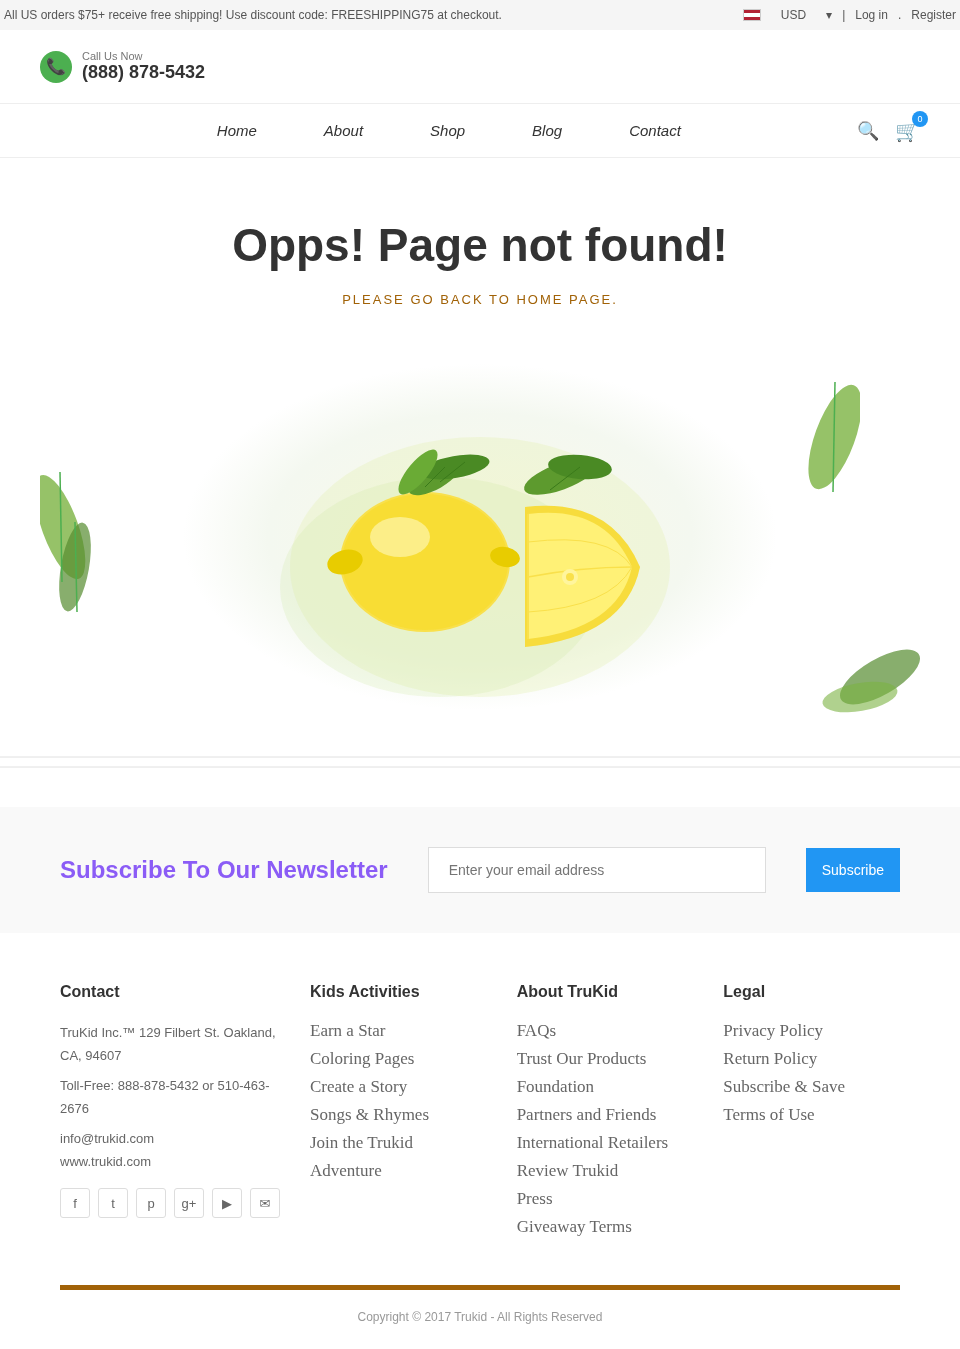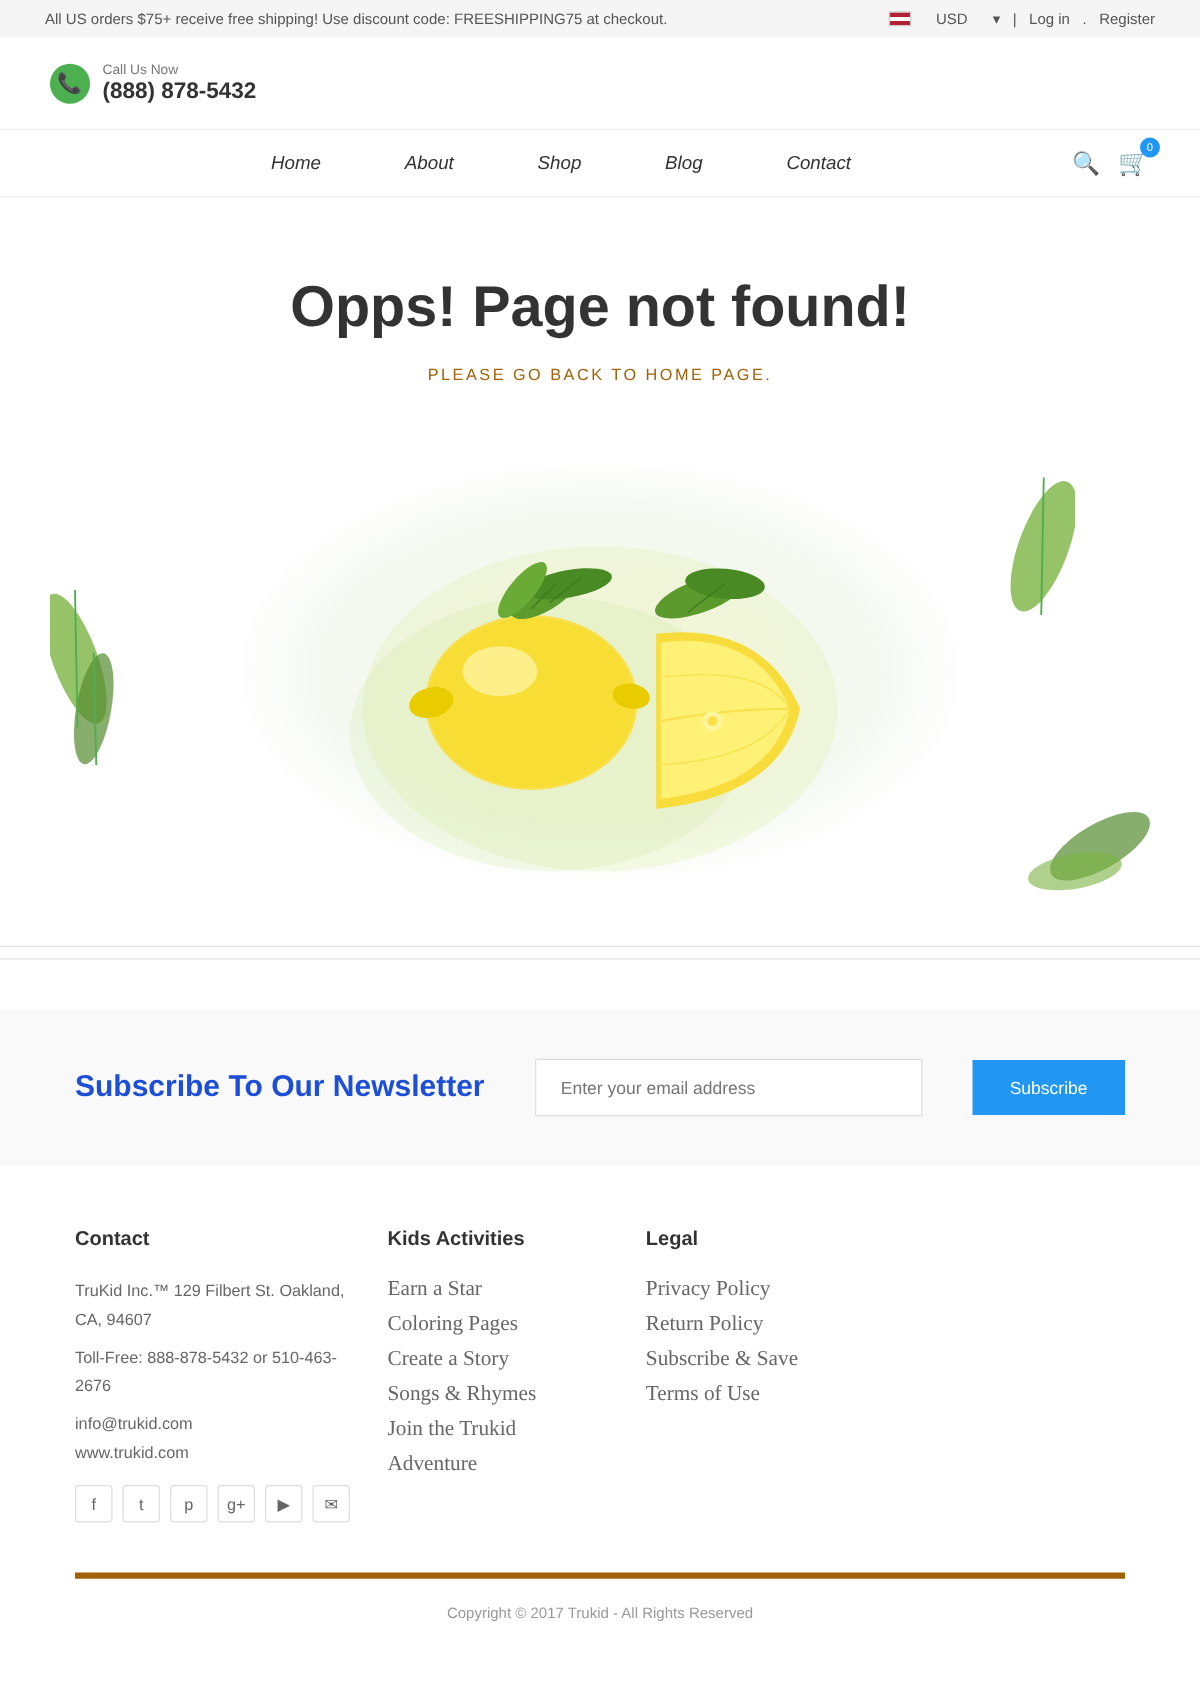--- a/index.html
+++ b/index.html
@@ -1,21 +1,21 @@
 <!DOCTYPE html>
 <html><head>
   <meta charset="utf-8">
   <style>
     * { margin: 0; padding: 0; box-sizing: border-box; }
     body { font-family: Arial, sans-serif; font-size: 14px; color: #333; background: #fff; width: 960px; }
 
     
     .top-bar {
       background: #f5f5f5;
-      padding: 8px 36px;
+      padding: 8px 4px;
       display: flex;
       justify-content: space-between;
       align-items: center;
       font-size: 12px;
       color: #555;
     }
     .top-bar-right {
       display: flex;
       align-items: center;
       gap: 10px;
@@ -198,36 +198,36 @@
       background: #f9f9f9;
       padding: 40px 60px;
       margin-top: 30px;
       display: flex;
       align-items: center;
       gap: 40px;
     }
     .newsletter-title {
       font-size: 24px;
       font-weight: bold;
-      color: #1d4ed8;
+      color: #8b5cf6;
       min-width: 220px;
     }
     .newsletter-input {
       flex: 1;
       padding: 14px 20px;
       border: 1px solid #ddd;
       font-size: 14px;
       color: #aaa;
       outline: none;
     }
     .newsletter-btn {
       background: #2196F3;
       color: white;
       border: none;
-      padding: 14px 30px;
+      padding: 14px 16px;
       font-size: 14px;
       cursor: pointer;
       white-space: nowrap;
     }
 
     
     .footer {
       background: #fff;
       padding: 50px 60px 30px;
     }
@@ -431,20 +431,31 @@
     <div>
       <div class="footer-col-title">Kids Activities</div>
       <a class="footer-link" href="#">Earn a Star</a>
       <a class="footer-link" href="#">Coloring Pages</a>
       <a class="footer-link" href="#">Create a Story</a>
       <a class="footer-link" href="#">Songs &amp; Rhymes</a>
       <a class="footer-link" href="#">Join the Trukid</a>
       <a class="footer-link" href="#">Adventure</a>
     </div>
 
+    <div>
+      <div class="footer-col-title">About TruKid</div>
+      <a class="footer-link" href="#">FAQs</a>
+      <a class="footer-link" href="#">Trust Our Products</a>
+      <a class="footer-link" href="#">Foundation</a>
+      <a class="footer-link" href="#">Partners and Friends</a>
+      <a class="footer-link" href="#">International Retailers</a>
+      <a class="footer-link" href="#">Review Trukid</a>
+      <a class="footer-link" href="#">Press</a>
+      <a class="footer-link" href="#">Giveaway Terms</a>
+    </div>
 
     <div>
       <div class="footer-col-title">Legal</div>
       <a class="footer-link" href="#">Privacy Policy</a>
       <a class="footer-link" href="#">Return Policy</a>
       <a class="footer-link" href="#">Subscribe &amp; Save</a>
       <a class="footer-link" href="#">Terms of Use</a>
     </div>
 
   </div>

